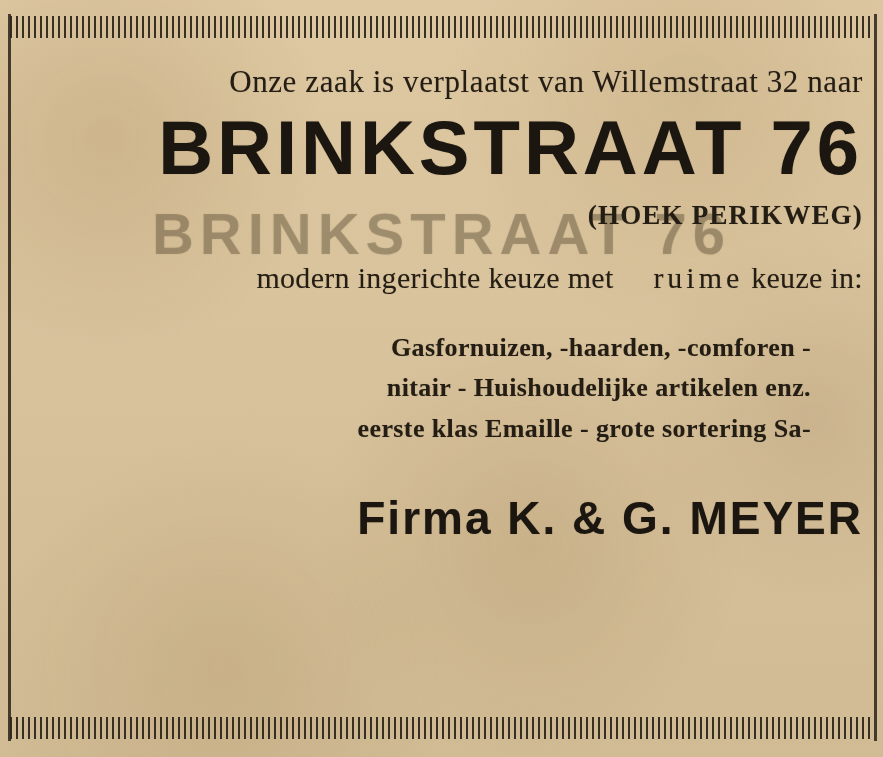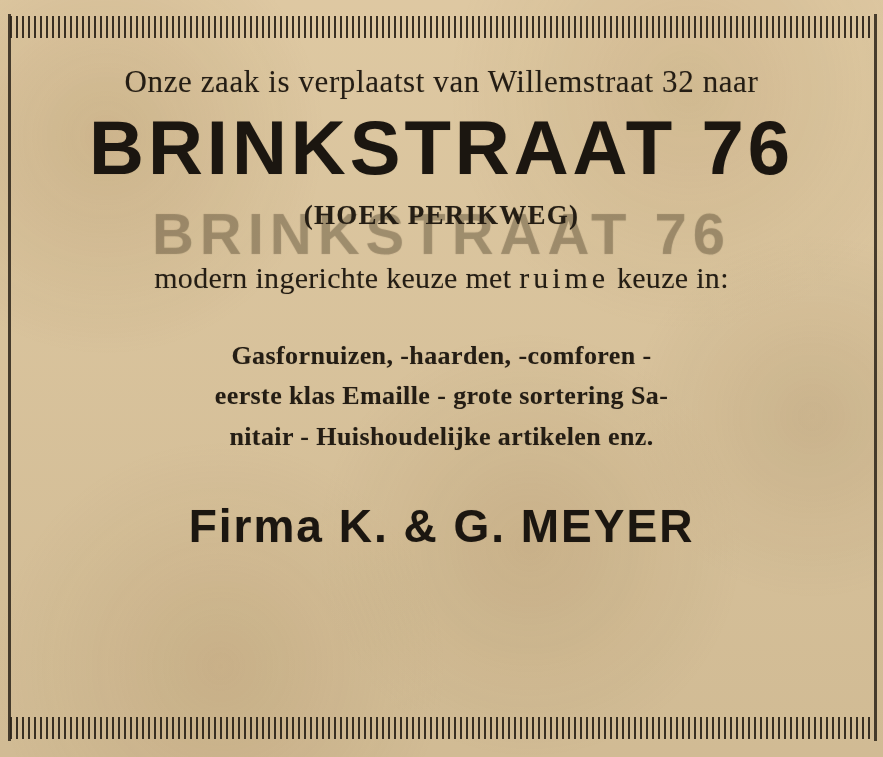--- a/index.html
+++ b/index.html
@@ -66,22 +66,22 @@
     bottom: 16px;
     width: 3px;
     background: #2b2319;
     opacity: 0.85;
   }
   .edge-left { left: 8px; }
   .edge-right { right: 6px; }
 
   .content {
     position: relative;
-    padding: 56px 26px 0 26px;
-    text-align: center;
+    padding: 56px 20px 0 26px;
+    text-align: right;
   }
 
   .line-intro {
     font-size: 31px;
     letter-spacing: 0.6px;
     line-height: 1.15;
     margin-top: 8px;
     white-space: nowrap;
   }
 
@@ -122,24 +122,25 @@
   }
 
   .body-lines {
     margin-top: 26px;
     font-size: 30px;
     line-height: 1.38;
     letter-spacing: 0.3px;
   }
   .body-lines .l2 .spaced {
     letter-spacing: 4px;
+    margin-left: 32px;
   }
 
   .offer {
-    margin-top: 38px;
+    margin-top: 30px;
     font-weight: bold;
     font-size: 26px;
     line-height: 1.55;
     letter-spacing: 0.4px;
     padding: 0 52px;
   }
 
   .firm {
     margin-top: 42px;
     font-family: Liberation Sans, sans-serif;
@@ -186,21 +187,21 @@
     <div class="body-lines">
       <div class="l2">
         <span>modern ingerichte keuze met</span>
         <span class="spaced">ruime</span>
         <span>keuze in:</span>
       </div>
     </div>
 
     <div class="offer">
       <div>Gasfornuizen, -haarden, -comforen   -</div>
+      <div>nitair  -  Huishoudelijke artikelen enz.</div>
       <div>eerste klas Emaille - grote sortering Sa-</div>
-      <div>nitair  -  Huishoudelijke artikelen enz.</div>
     </div>
 
     <div class="firm">Firma K. &amp; G. MEYER</div>
 
 
   </div>
 </div>
 
 </body></html>

